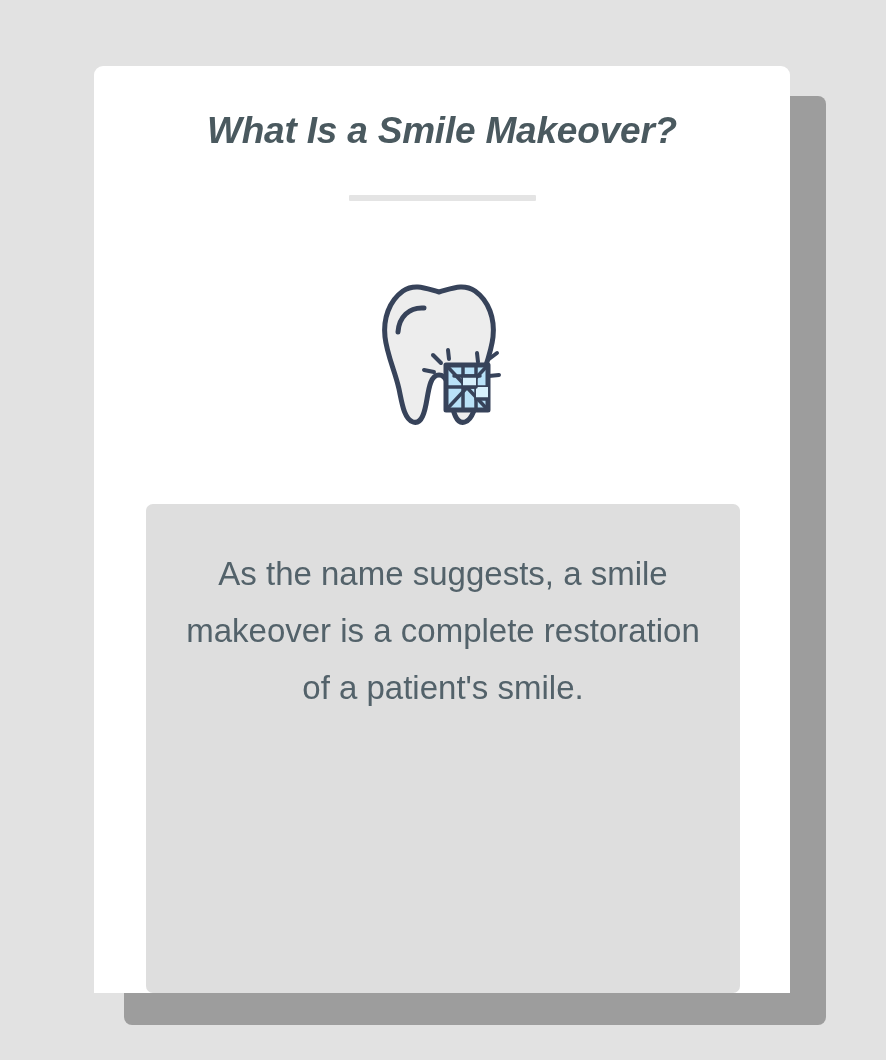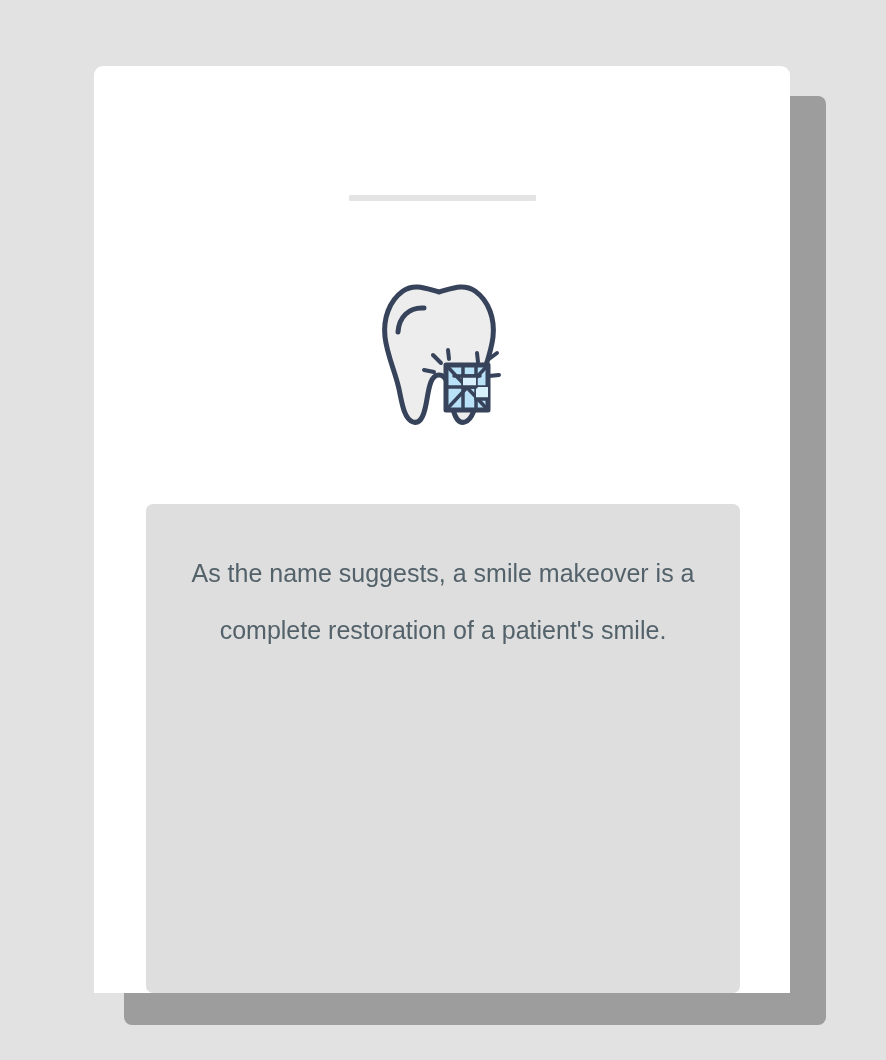--- a/index.html
+++ b/index.html
@@ -96,35 +96,36 @@
     height: 489px;
     background: #dedede;
     border-radius: 7px;
   }
   .body-text {
     position: absolute;
     left: 26px;
     top: 41px;
     width: 542px;
     text-align: center;
-    font-size: 25px;
+    font-size: 33px;
     line-height: 57px;
     color: #53626a;
     font-weight: normal;
   }
 </style>
 </head>
 <body>
 
 <div class="stage">
 
   <div class="card-shadow"></div>
 
   <div class="card">
 
+    <div class="card-title">What Is a Smile Makeover?</div>
 
     <div class="divider"></div>
 
     <div class="icon-wrap">
       <svg viewBox="0 0 130 150" xmlns="http://www.w3.org/2000/svg">
 
         <path d="M26 12 C12 22 6 40 8 58 C10 76 18 92 22 110 C25 124 27 140 36 143
                  C45 146 48 132 50 120 C52 108 54 96 62 96 C70 96 72 108 74 120
                  C76 132 79 146 88 143 C97 140 99 124 102 110 C106 92 114 76 116 58
                  C118 40 112 22 98 12 C86 4 74 10 62 13 C50 10 38 4 26 12 Z" fill="#ededed" stroke="#37435a" stroke-width="5" stroke-linejoin="round" stroke-linecap="round"></path>

